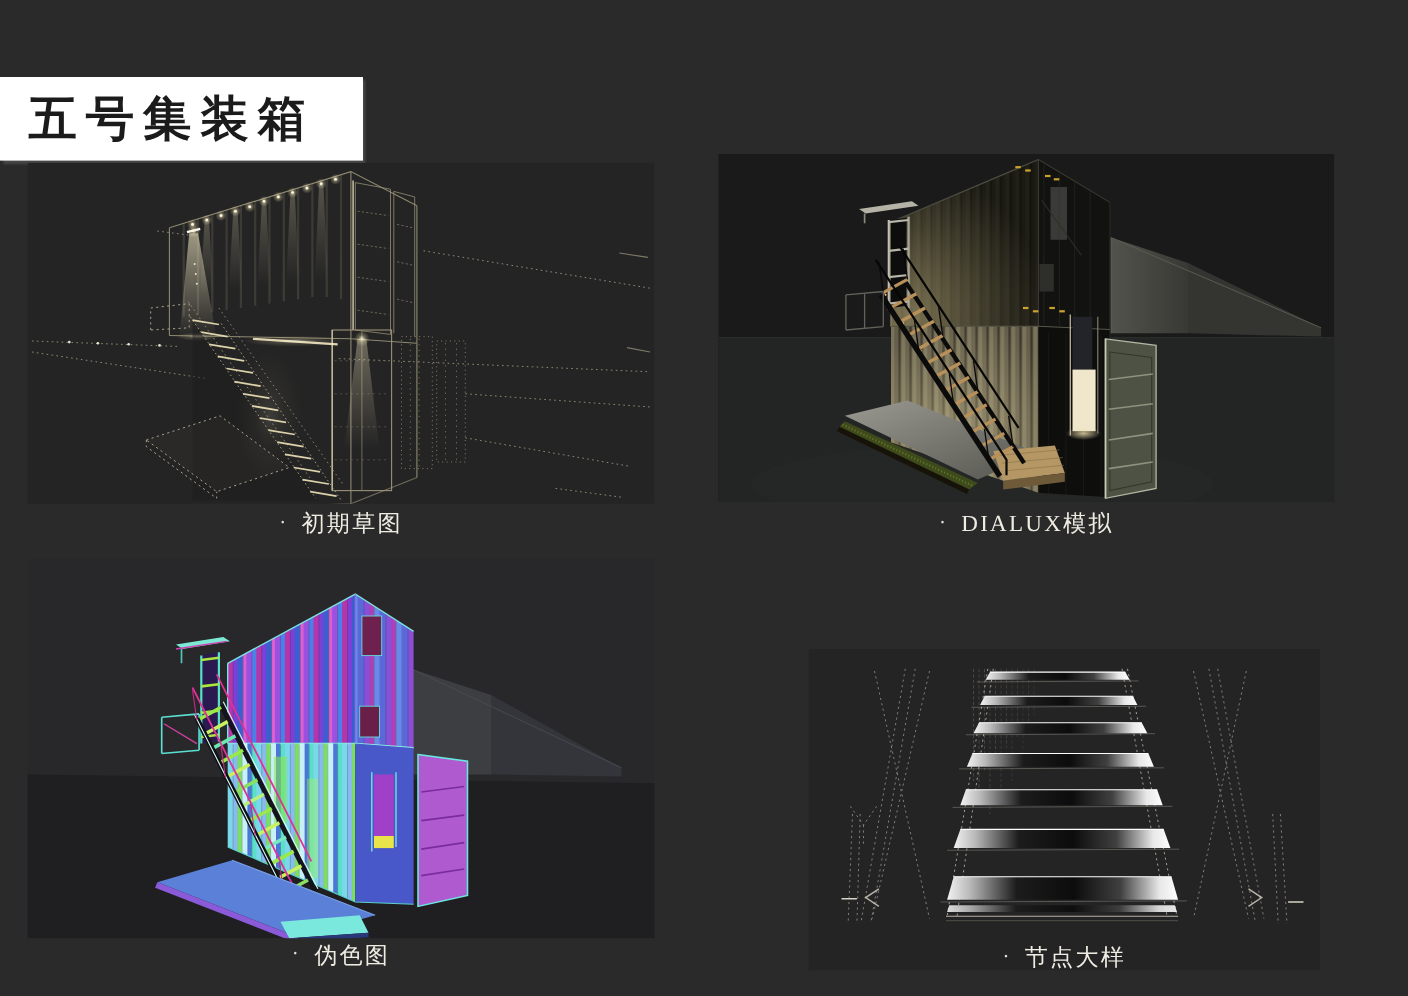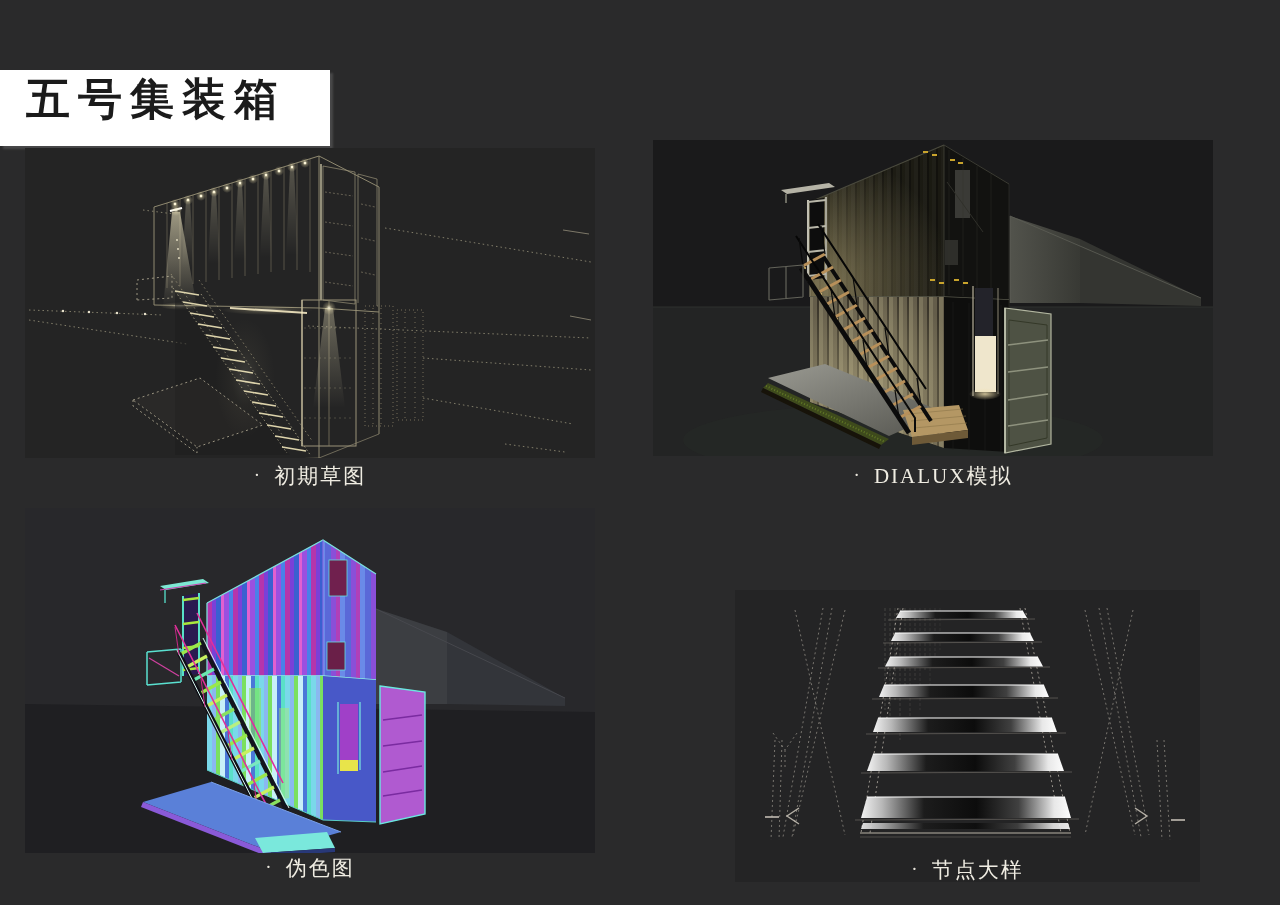--- a/index.html
+++ b/index.html
@@ -1,19 +1,19 @@
 <!DOCTYPE html>
 <html><head>
 <meta charset="utf-8">
 <style>
   html,body{margin:0;padding:0;background:#2a2a2b;}
   .board{position:relative;width:1280px;height:905px;background:#2a2a2b;overflow:hidden;
          font-family:"Liberation Serif","DejaVu Serif",serif;}
   .title-box{position:absolute;left:0;top:70px;width:330px;height:76px;background:#ffffff;
-             box-shadow:3px 3px 2px rgba(130,130,130,.35);display:flex;}
+             box-shadow:3px 3px 2px rgba(130,130,130,.35);display:flex;align-items:center;}
   .title-text{font-size:44px;font-weight:bold;color:#1b1b1b;letter-spacing:8px;padding-left:26px;white-space:nowrap;}
   .panel{position:absolute;}
   .panel svg{display:block;}
   .caption{position:absolute;text-align:center;color:#efece2;font-size:21px;letter-spacing:2px;white-space:nowrap;}
   .caption .bullet{display:inline-block;margin-right:12px;transform:translateY(-2px);font-size:19px;color:#e8e4da;}
 </style>
 </head>
 <body>
 
 <div class="board">

